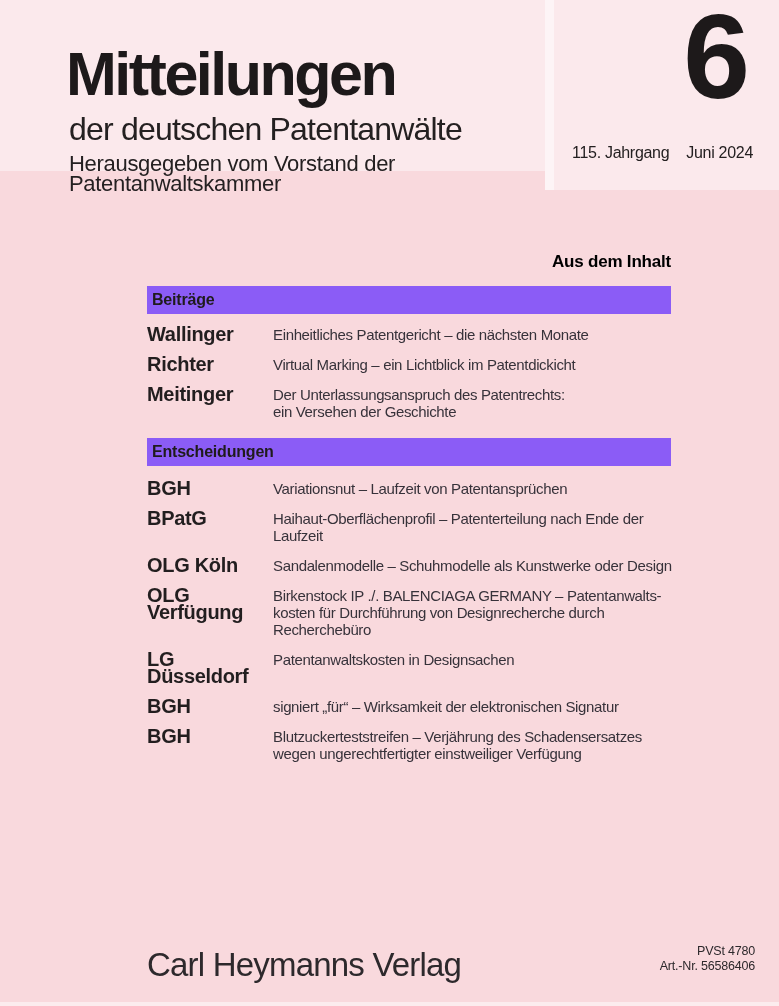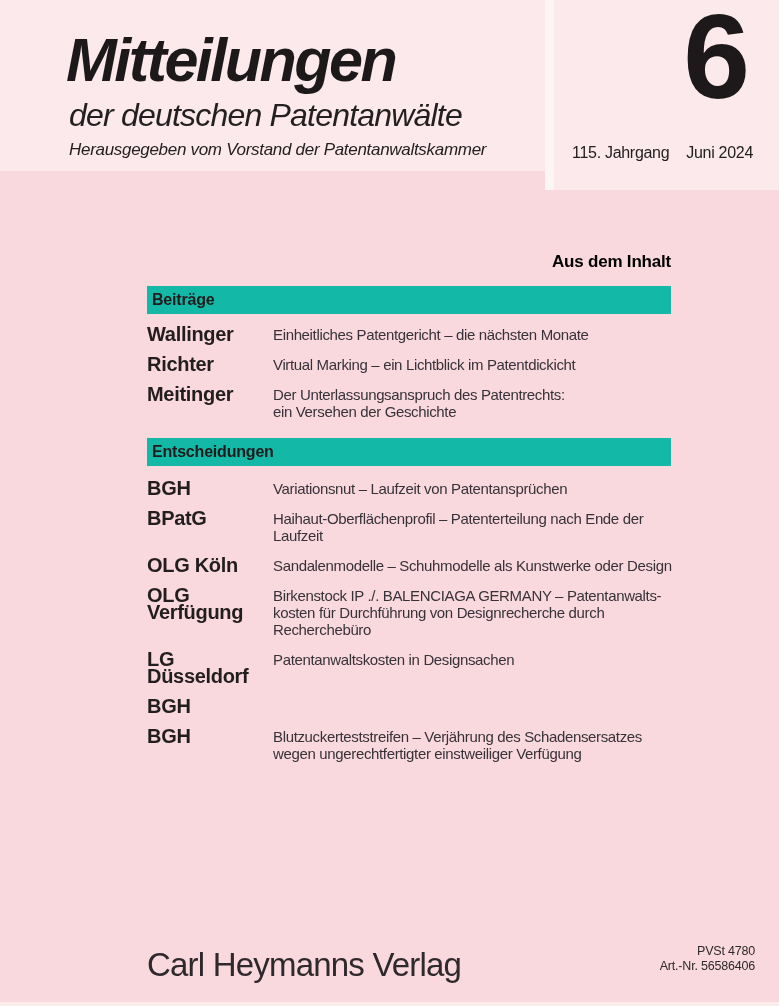--- a/index.html
+++ b/index.html
@@ -16,43 +16,42 @@
   }
 
   
   .masthead{
     position:absolute;top:0;left:0;width:779px;height:190px;
   }
   .masthead-left{
     position:absolute;top:0;left:0;width:545px;height:171px;
     background:#fbe9ec;
     box-sizing:border-box;
-    padding:28px 0 0 66px;
-    font-style:italic;
+    padding:42px 0 0 66px;
   }
   .masthead-gap{
     position:absolute;top:0;left:545px;width:9px;height:190px;
     background:#fdf4f6;
   }
   .masthead-right{
     position:absolute;top:0;left:554px;width:225px;height:190px;
     background:#fbe9ec;
     box-sizing:border-box;
     text-align:right;
   }
   .journal-title{
     font-size:61px;font-weight:bold;letter-spacing:-2.5px;
     line-height:64px;color:#1d191a;
   }
   .journal-subtitle{
     font-size:32px;font-weight:400;letter-spacing:-0.8px;
     line-height:36px;margin-top:5px;margin-left:3px;color:#242021;
   }
   .journal-tagline{
-    font-size:17px;letter-spacing:-0.3px;
+    font-size:22px;letter-spacing:-0.3px;
     line-height:20px;margin-top:7px;margin-left:3px;color:#242021;
   }
   .issue-number{
     position:absolute;top:-4px;right:31px;
     font-size:120px;font-weight:bold;line-height:120px;
     letter-spacing:-2px;color:#1d191a;
   }
   .issue-line{
     position:absolute;top:144px;right:26px;
     font-size:16px;letter-spacing:-0.3px;color:#242021;white-space:nowrap;
@@ -63,21 +62,21 @@
   .content{
     position:absolute;left:147px;top:190px;width:524px;
   }
   .toc-heading{
     margin-top:63px;
     font-size:17px;font-weight:bold;letter-spacing:-0.2px;
     line-height:18px;color:#000000;text-align:right;
   }
   .band{
     margin-top:15px;height:28px;
-    background:#14b8a6;
+    background:#8b5cf6;
     display:flex;align-items:center;
     box-sizing:border-box;padding-left:5px;
   }
   .band.second{margin-top:18px;text-align:center;}
   .band-label{
     font-size:16px;font-weight:bold;letter-spacing:-0.2px;color:#1f1b1c;
   }
   .row{
     display:grid;grid-template-columns:126px 1fr;
     margin-top:13px;line-height:17px;
@@ -170,20 +169,21 @@
       <div class="ttl">Birkenstock IP ./. BALENCIAGA GERMANY – Patentanwalts-
 kosten für Durchführung von Designrecherche durch
 Recherchebüro</div>
     </div>
     <div class="row">
       <div class="src">LG Düsseldorf</div>
       <div class="ttl">Patentanwaltskosten in Designsachen</div>
     </div>
     <div class="row">
       <div class="src">BGH</div>
+      <div class="ttl">signiert „für“ – Wirksamkeit der elektronischen Signatur</div>
     </div>
     <div class="row">
       <div class="src">BGH</div>
       <div class="ttl">Blutzuckerteststreifen – Verjährung des Schadensersatzes
 wegen ungerechtfertigter einstweiliger Verfügung</div>
     </div>
   </div>
 
   <div class="publisher">Carl Heymanns Verlag</div>
   <div class="print-info">

